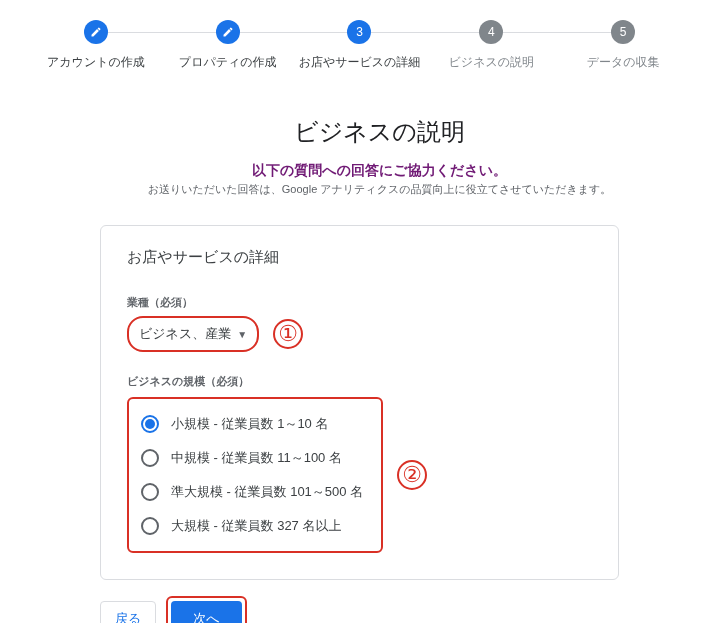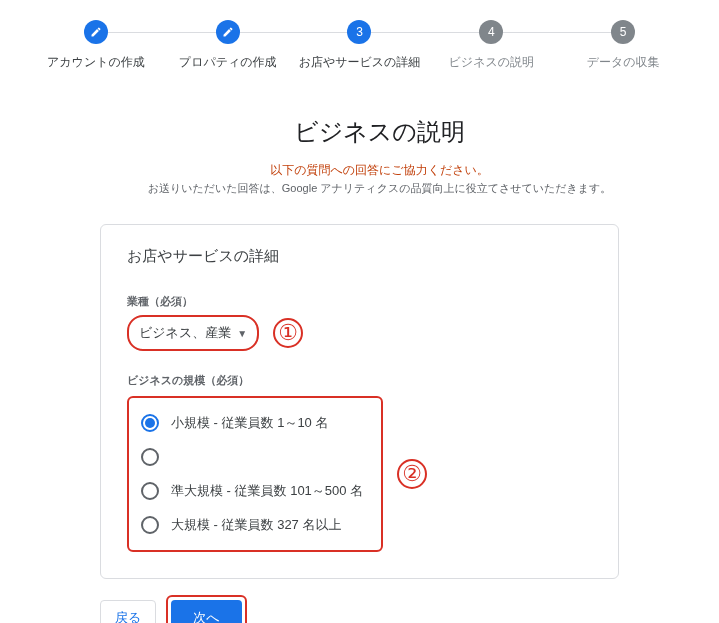--- a/index.html
+++ b/index.html
@@ -80,23 +80,24 @@
       text-align: center;
       margin-top: 35px;
       padding-left: 40px;
     }
     .heading-title {
       font-size: 24px;
       color: #202124;
       font-weight: 400;
     }
     .heading-sub1 {
-      font-size: 12px;
-      color: #c2410c;
+      font-size: 14px;
+      color: #701a75;
       margin-top: 14px;
+      font-weight: bold;
     }
     .heading-sub2 {
       font-size: 11px;
       color: #5f6368;
       margin-top: 2px;
     }
     
     .card {
       margin: 28px 100px 0 100px;
       border: 1px solid #dadce0;
@@ -280,20 +281,21 @@
   <div class="radio-group-wrap">
     <div class="radio-group">
       <div class="radio-row">
         <span class="radio-outer selected">
             <span class="radio-inner"></span>
           </span>
         <span class="radio-text">小規模 - 従業員数 1～10 名</span>
       </div>
       <div class="radio-row">
         <span class="radio-outer"></span>
+        <span class="radio-text">中規模 - 従業員数 11～100 名</span>
       </div>
       <div class="radio-row">
         <span class="radio-outer"></span>
         <span class="radio-text">準大規模 - 従業員数 101～500 名</span>
       </div>
       <div class="radio-row">
         <span class="radio-outer"></span>
         <span class="radio-text">大規模 - 従業員数 327 名以上</span>
       </div>
     </div>

